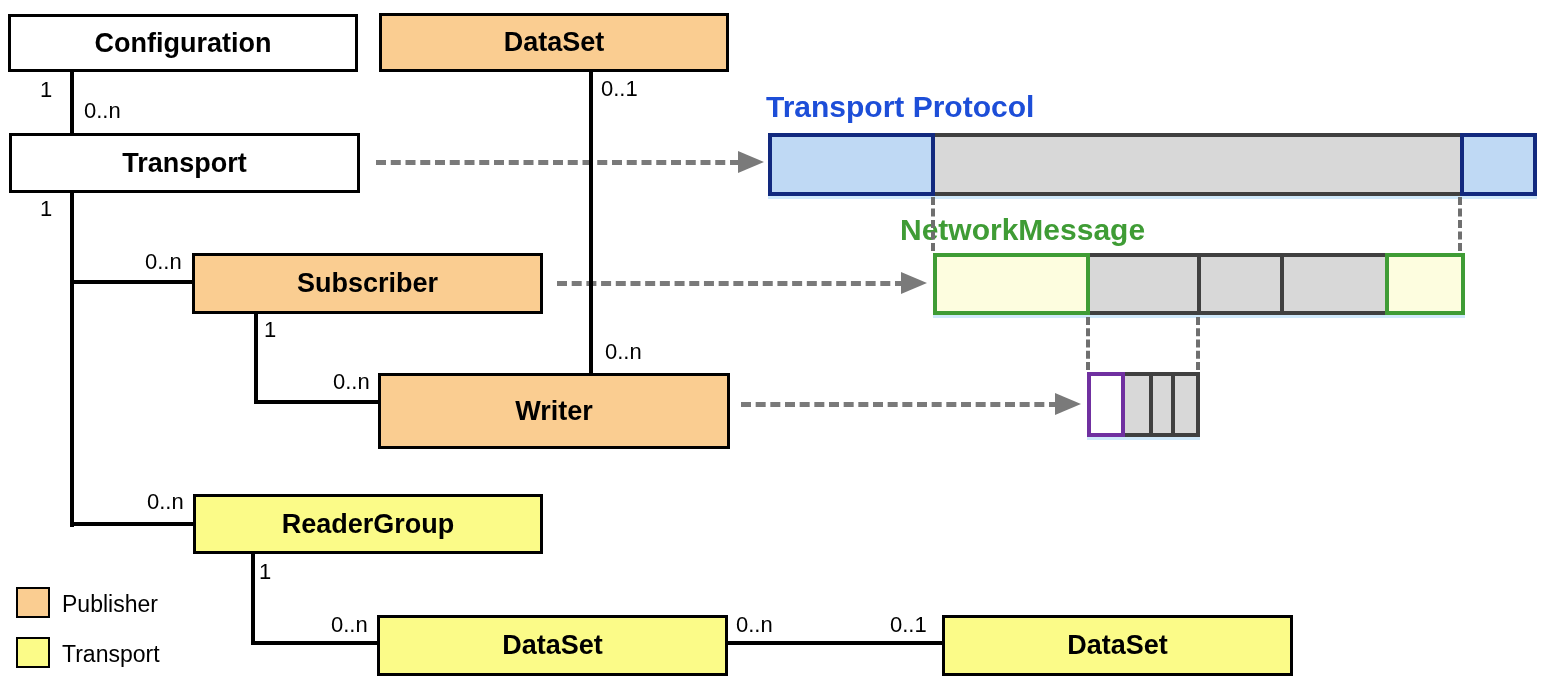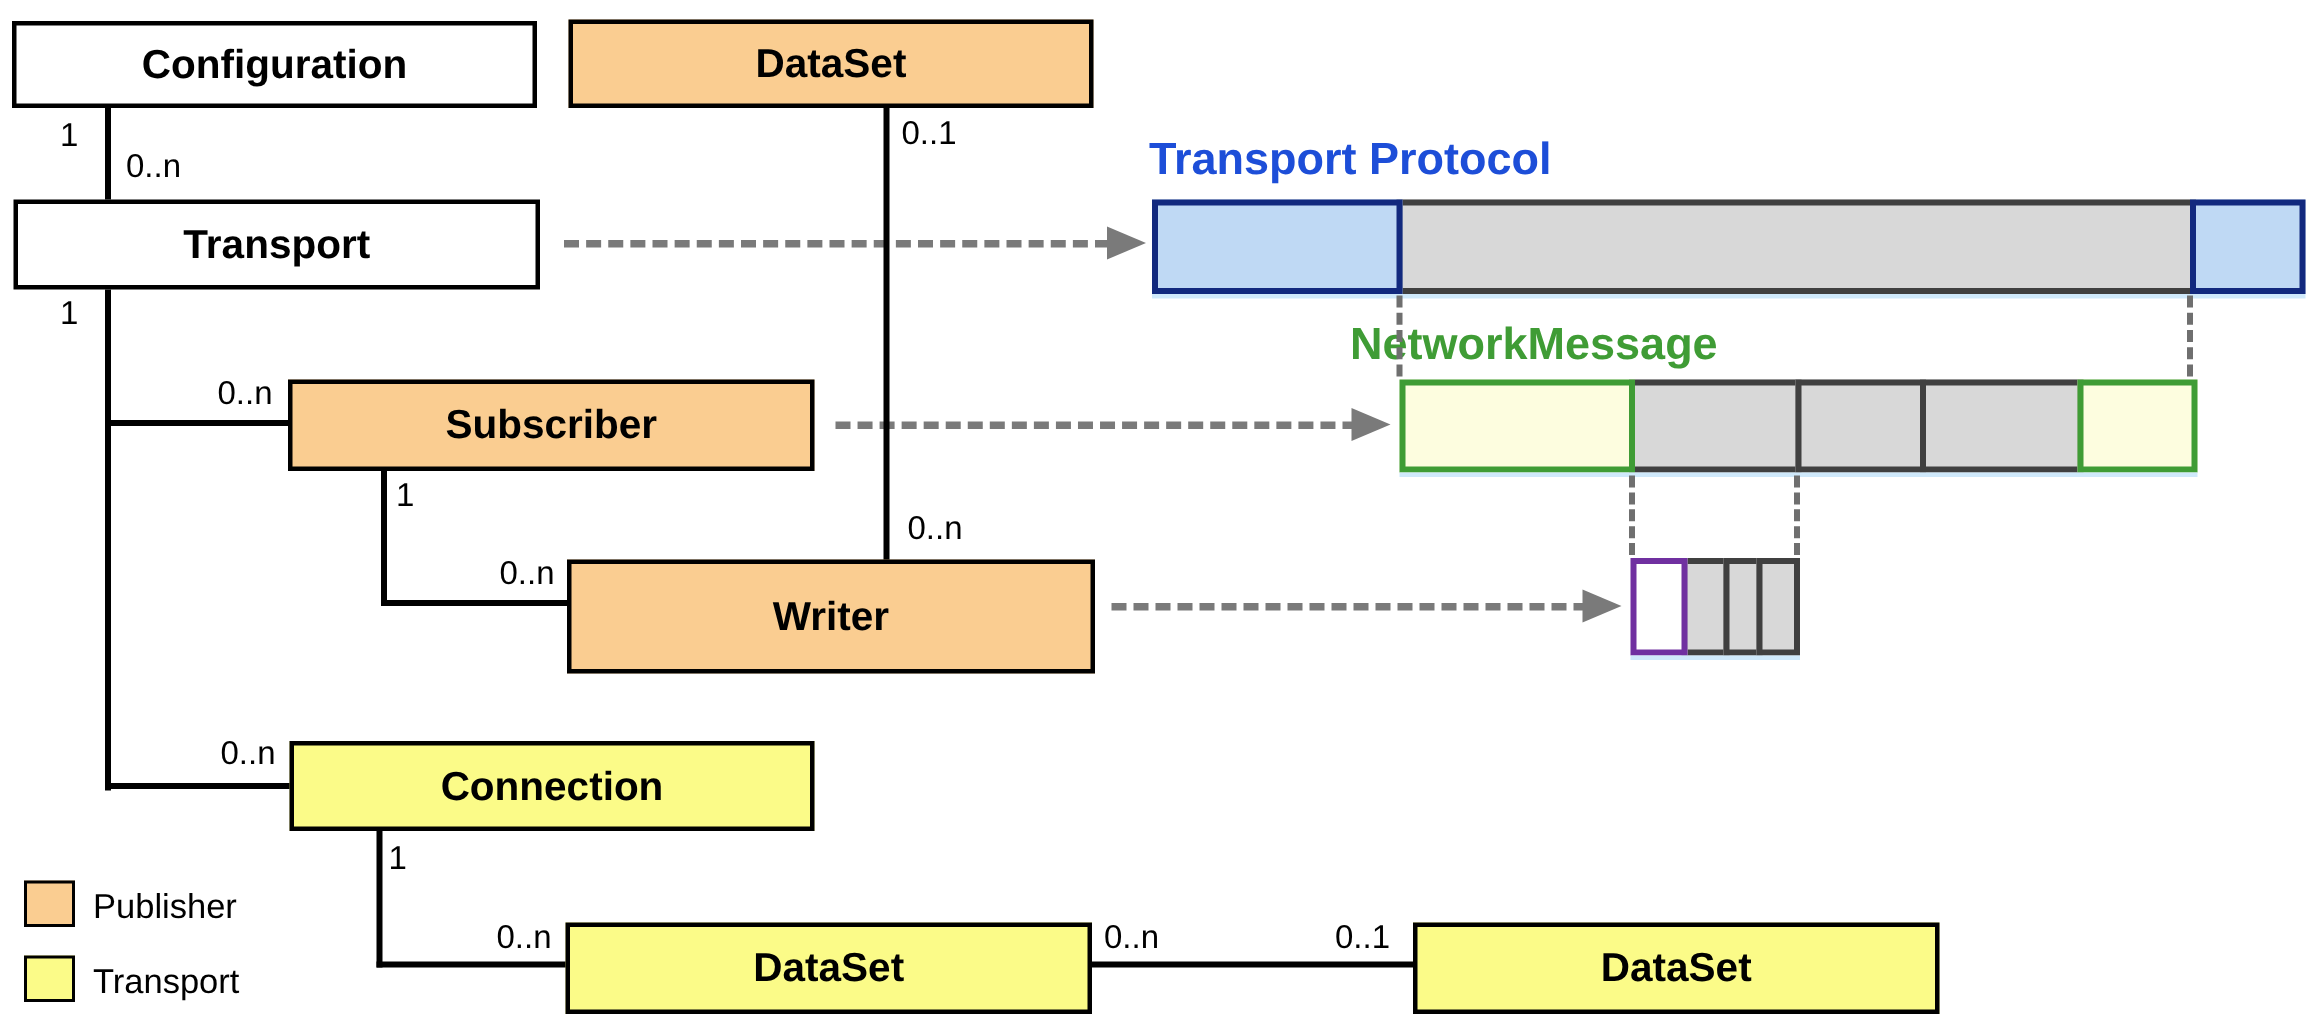--- a/index.html
+++ b/index.html
@@ -74,21 +74,21 @@
   <div class="cbox" style="left:9px;top:133px;width:351px;height:60px;">
       <span>Transport</span>
     </div>
   <div class="cbox fill-pub" style="left:192px;top:253px;width:351px;height:61px;">
       <span>Subscriber</span>
     </div>
   <div class="cbox fill-pub" style="left:378px;top:373px;width:352px;height:76px;">
       <span>Writer</span>
     </div>
   <div class="cbox fill-sub" style="left:193px;top:494px;width:350px;height:60px;">
-      <span>Connection</span>
+      <span>ReaderGroup</span>
     </div>
   <div class="cbox fill-sub" style="left:377px;top:615px;width:351px;height:61px;">
       <span>DataSet</span>
     </div>
   <div class="cbox fill-sub" style="left:942px;top:615px;width:351px;height:61px;">
       <span>DataSet</span>
     </div>
 
   <div class="mult" style="left:40px;top:78px;">1</div>
   <div class="mult" style="left:84px;top:99px;">0..n</div>

